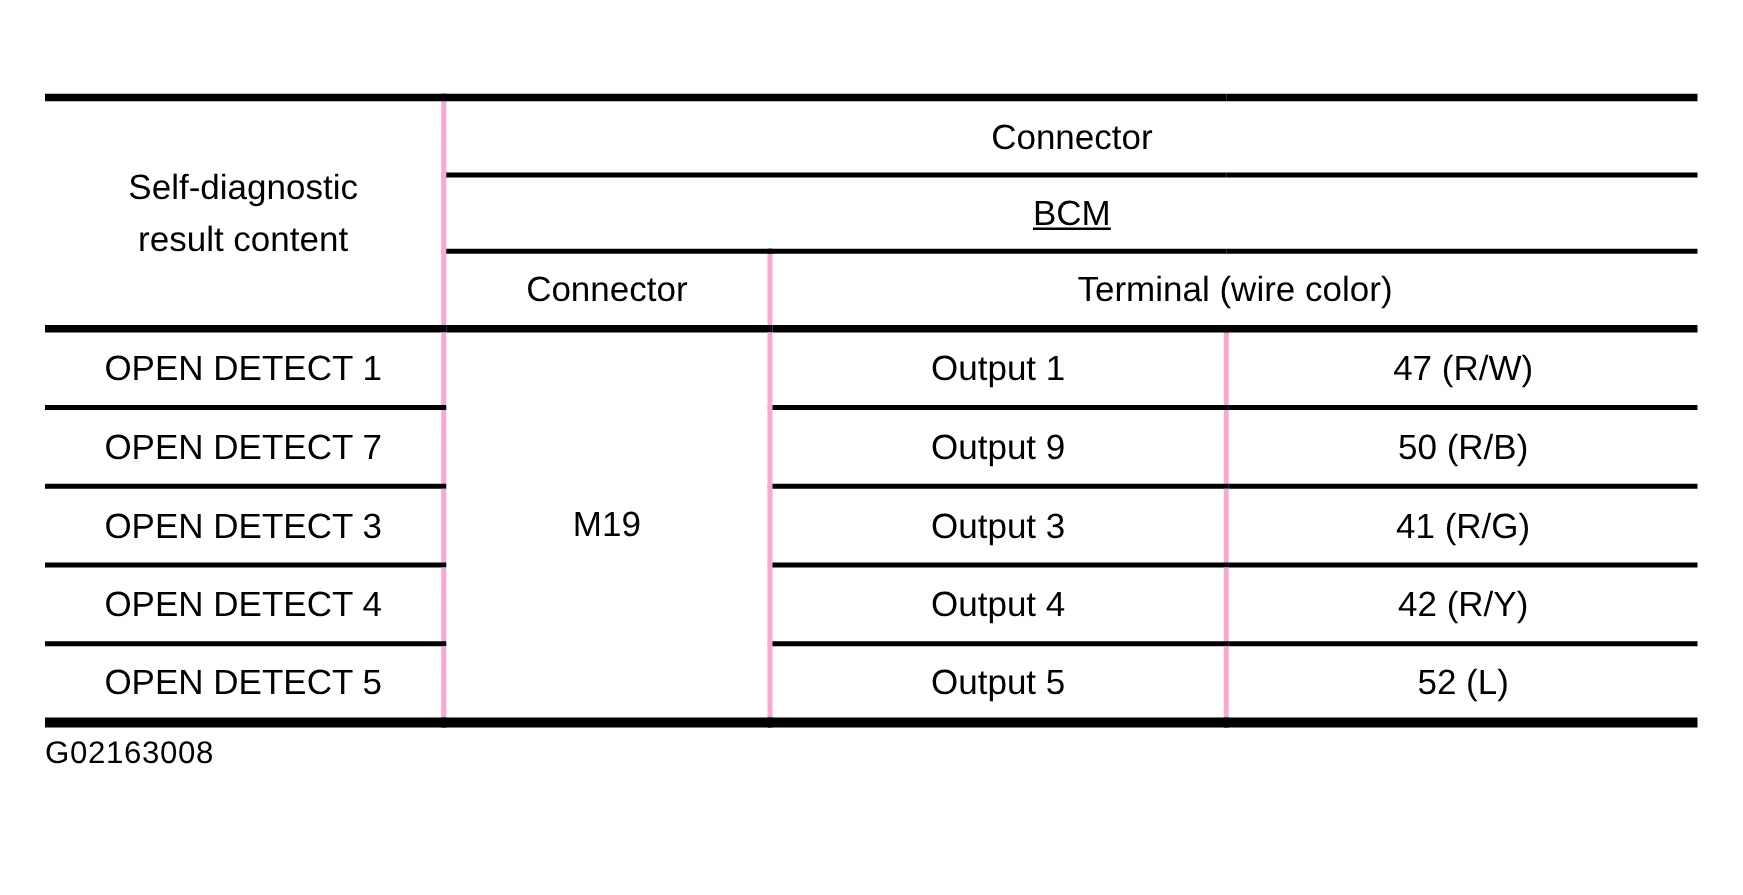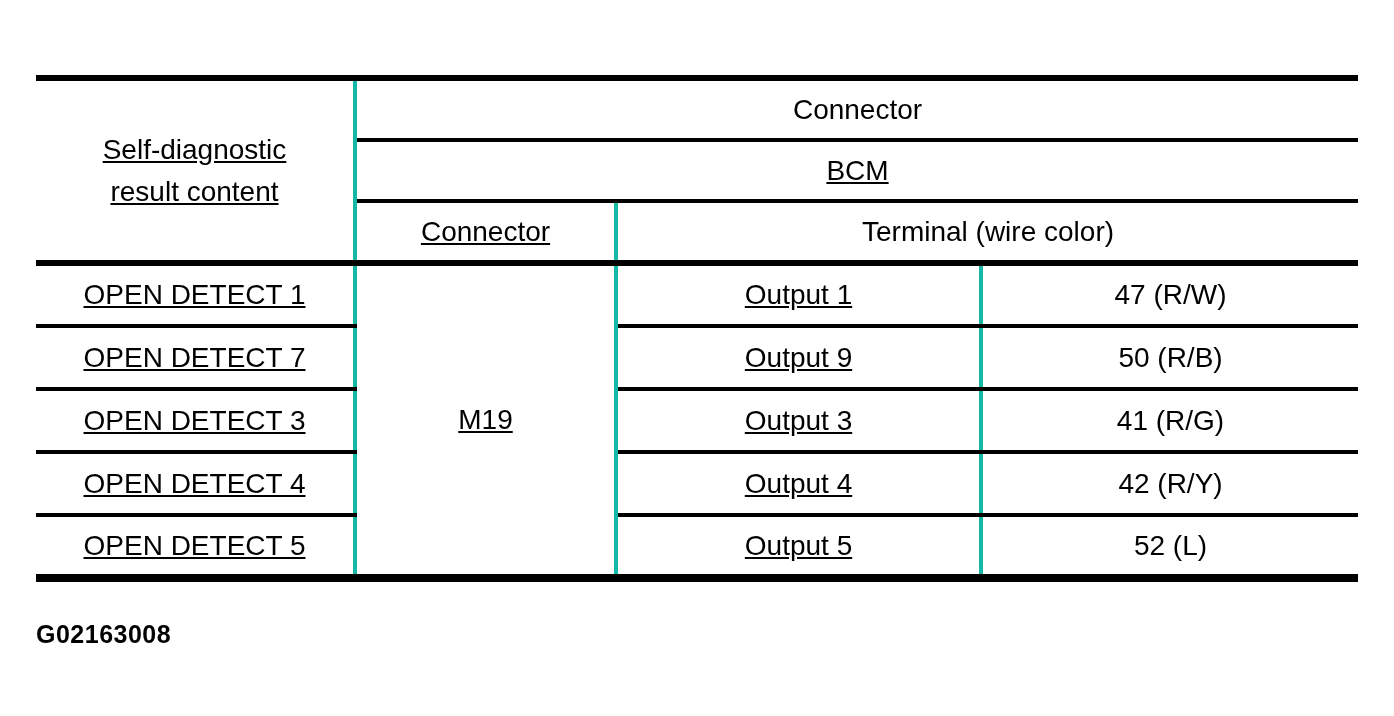--- a/index.html
+++ b/index.html
@@ -33,40 +33,40 @@
     overflow: hidden;
     white-space: nowrap;
   }
   
   .col-a { width: 319px; }
   .col-b { width: 261px; }
   .col-c { width: 365px; }
   .col-d { width: 377px; }
 
   
-  .v-right { border-right: 4px solid #14b8a6; text-decoration: underline; }
+  .v-right { border-right: 4px solid #f9a8d4; }
 
   
   .h-thin { border-bottom: 4px solid #000; }
   
   .h-thick { border-bottom: 6px solid #000; }
 
   .hdr-row1 { height: 62px; }
   .hdr-row2 { height: 61px; text-decoration: underline; }
   .hdr-row3 { height: 62px; }
   .data-row { height: 63px; }
 
   .two-line span { display: block; white-space: nowrap; }
 
   .figure-id {
     position: absolute;
     left: 36px;
-    top: 620px;
+    top: 588px;
     font-size: 25px;
-    font-weight: bold;
+    font-weight: normal;
     letter-spacing: 0.5px;
     text-align: right;
   }
 </style>
 </head>
 <body>
 
 <table class="doc-table">
   <colgroup>
     <col class="col-a">

